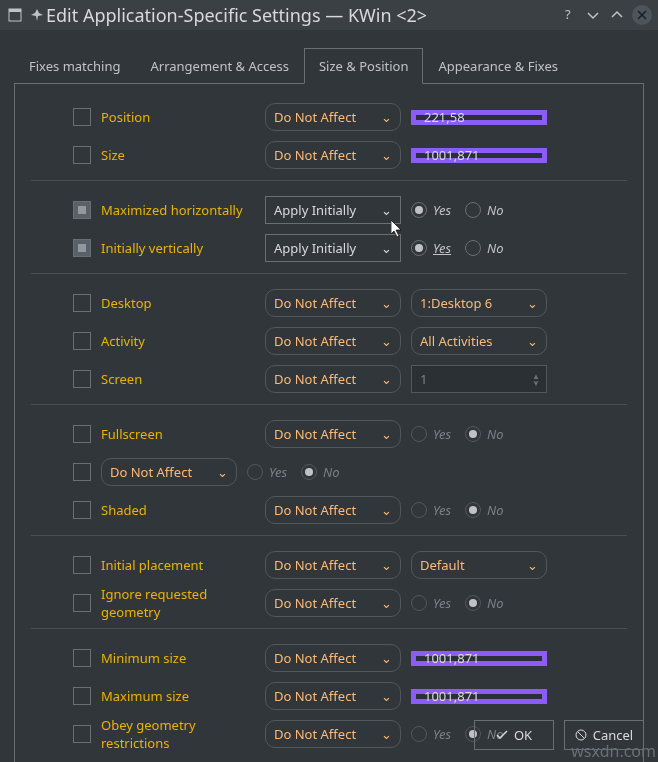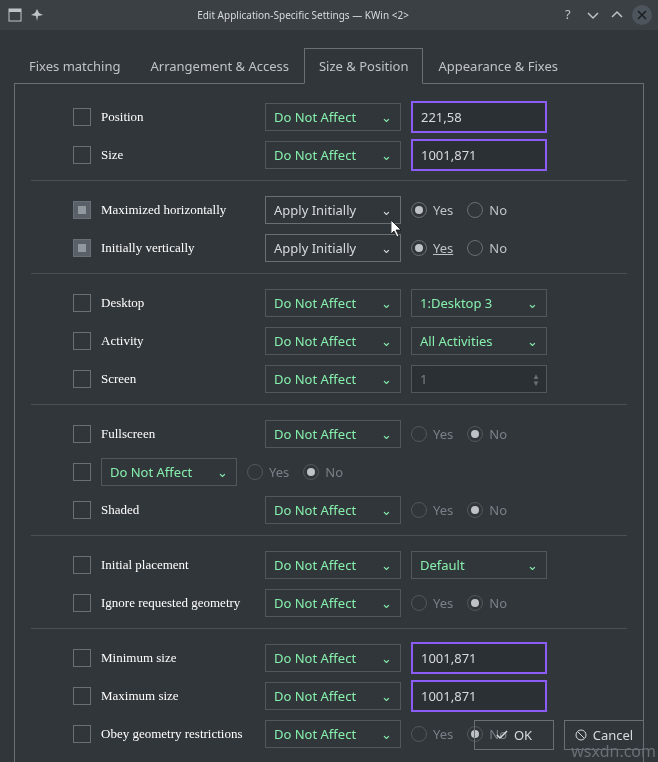--- a/index.html
+++ b/index.html
@@ -2,54 +2,54 @@
 <html><head>
 <meta charset="utf-8">
 <style>
   * { box-sizing: border-box; margin: 0; padding: 0; font-family: "Noto Sans", "Segoe UI", sans-serif; font-size: 13px; }
   body { background: #31363b; width: 658px; height: 762px; color: #bfc3c7; overflow: hidden; position: relative; }
 
   
   .titlebar { height: 30px; background: #3b4045; display: flex; align-items: center; padding: 0 6px; }
   .tb-left { display: flex; gap: 4px; }
   .tb-icon { width: 18px; height: 18px; display: flex; align-items: center; justify-content: center; color: #bfc3c7; }
-  .tb-title { flex: 1; text-align: center; color: #d7dadd; font-size: 10px; }
+  .tb-title { flex: 1; color: #d7dadd; font-size: 18px; }
   .tb-right { display: flex; gap: 6px; align-items: center; }
   .tb-btn { width: 18px; height: 18px; display: flex; align-items: center; justify-content: center; cursor: pointer; }
   .tb-close { width: 20px; height: 20px; border-radius: 10px; background: #4d545b; display: flex; align-items: center; justify-content: center; }
 
   
   .tabs { display: flex; gap: 0; padding: 18px 14px 0 14px; }
   .tab { padding: 8px 14px; color: #bfc3c7; cursor: pointer; border: 1px solid transparent; }
   .tab.active { border: 1px solid #6a6f76; border-bottom: 1px solid #31363b; position: relative; z-index: 2; background: #31363b; }
 
   
   .panel { margin: 0 14px 14px 14px; border: 1px solid #6a6f76; margin-top: -1px; padding: 18px 16px 14px 58px; position: relative; }
 
   .row { display: flex; align-items: center; height: 30px; margin-bottom: 8px; }
   .hr { border: none; border-top: 1px solid #4a4f55; margin: 10px 0 14px -42px; width: calc(100% + 42px); }
 
   
   .chk { width: 18px; height: 18px; border: 1px solid #6a6f76; background: #31363b; margin-right: 10px; cursor: pointer; display: inline-flex; align-items: center; justify-content: center; }
   .chk.checked { background: #5a6068; }
   .chk.checked::after { content: ""; width: 8px; height: 8px; background: #93989e; }
 
-  .lbl { flex: 0 0 164px; color: #ffffff; font-family: Liberation Serif, serif; }
+  .lbl { flex: 0 0 164px; color: #eab308; }
 
   
   .combo { width: 136px; height: 28px; border: 1px solid #6a6f76; display: flex; align-items: center; padding: 0 8px; position: relative; cursor: pointer; margin-right: 10px; }
-  .combo.disabled { color: #86efac; border-color: #52575d; cursor: default; }
+  .combo.disabled { color: #fdba74; border-color: #52575d; cursor: default; border-radius: 10px; }
   .combo .arrow { position: absolute; right: 8px; top: 50%; transform: translateY(-50%); }
   .combo.active { color: #d7dadd; }
 
   
-  .tin { width: 136px; height: 32px; border: 2px solid #8b5cf6; background: #2b3034; padding: 0 8px; display: flex; align-items: center; color: #d7dadd; }
-
-  
-  .rgroup { display: flex; align-items: center; gap: 6px; }
+  .tin { width: 136px; height: 15px; border: 5px solid #8b5cf6; background: #2b3034; padding: 0 8px; display: flex; align-items: center; color: #d7dadd; }
+
+  
+  .rgroup { display: flex; align-items: center; gap: 6px; font-style: italic; }
   .radio { width: 16px; height: 16px; border: 1px solid #6a6f76; border-radius: 8px; display: inline-flex; align-items: center; justify-content: center; cursor: pointer; }
   .radio.checked::after { content: ""; width: 8px; height: 8px; background: #bfc3c7; border-radius: 4px; }
   .radio.disabled { border-color: #52575d; cursor: default; }
   .rlabel { color: #bfc3c7; margin-right: 8px; }
   .rlabel.dim { color: #7a8087; }
   .rlabel.under { text-decoration: underline; }
 
   
   .spin { width: 136px; height: 28px; border: 1px solid #52575d; background: #2b3034; display: flex; align-items: center; padding: 0 8px; color: #7a8087; position: relative; }
   .spin .arrows { position: absolute; right: 6px; display: flex; flex-direction: column; gap: 1px; }
@@ -168,21 +168,21 @@
   <hr class="hr">
 
   <div class="row">
     <span class="chk"></span>
     <span class="lbl">Desktop</span>
     <div class="combo disabled">
         <span>Do Not Affect</span>
         <span class="arrow">⌄</span>
       </div>
     <div class="combo disabled" style="width:136px">
-        <span>1:Desktop 3</span>
+        <span>1:Desktop 6</span>
         <span class="arrow">⌄</span>
       </div>
   </div>
 
   <div class="row">
     <span class="chk"></span>
     <span class="lbl">Activity</span>
     <div class="combo disabled">
         <span>Do Not Affect</span>
         <span class="arrow">⌄</span>

